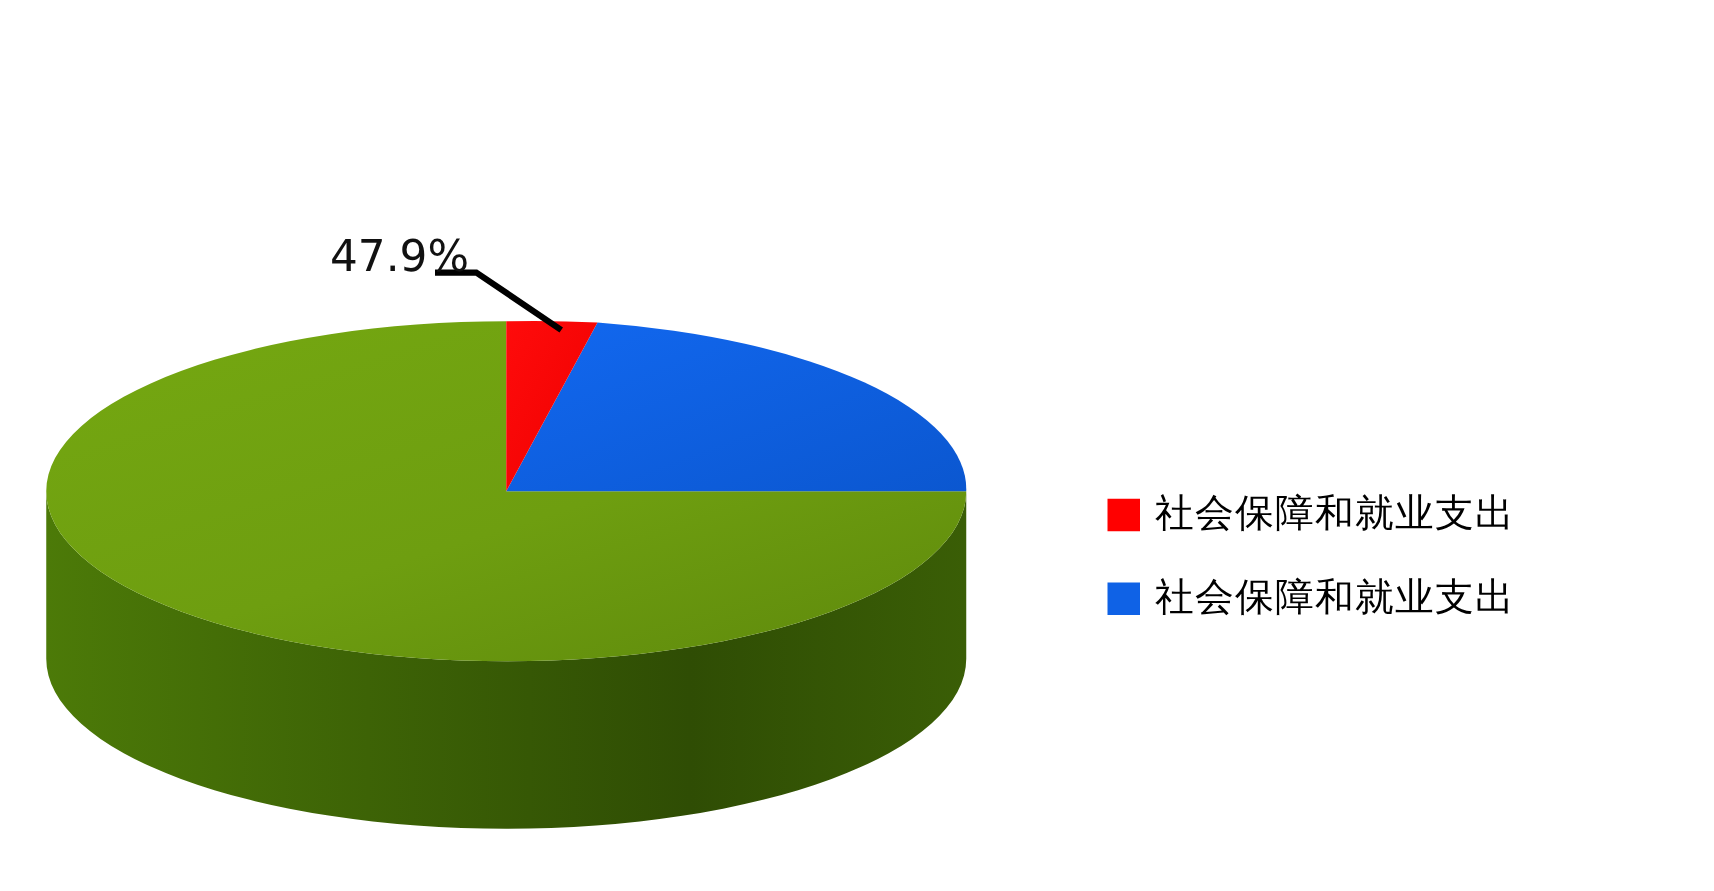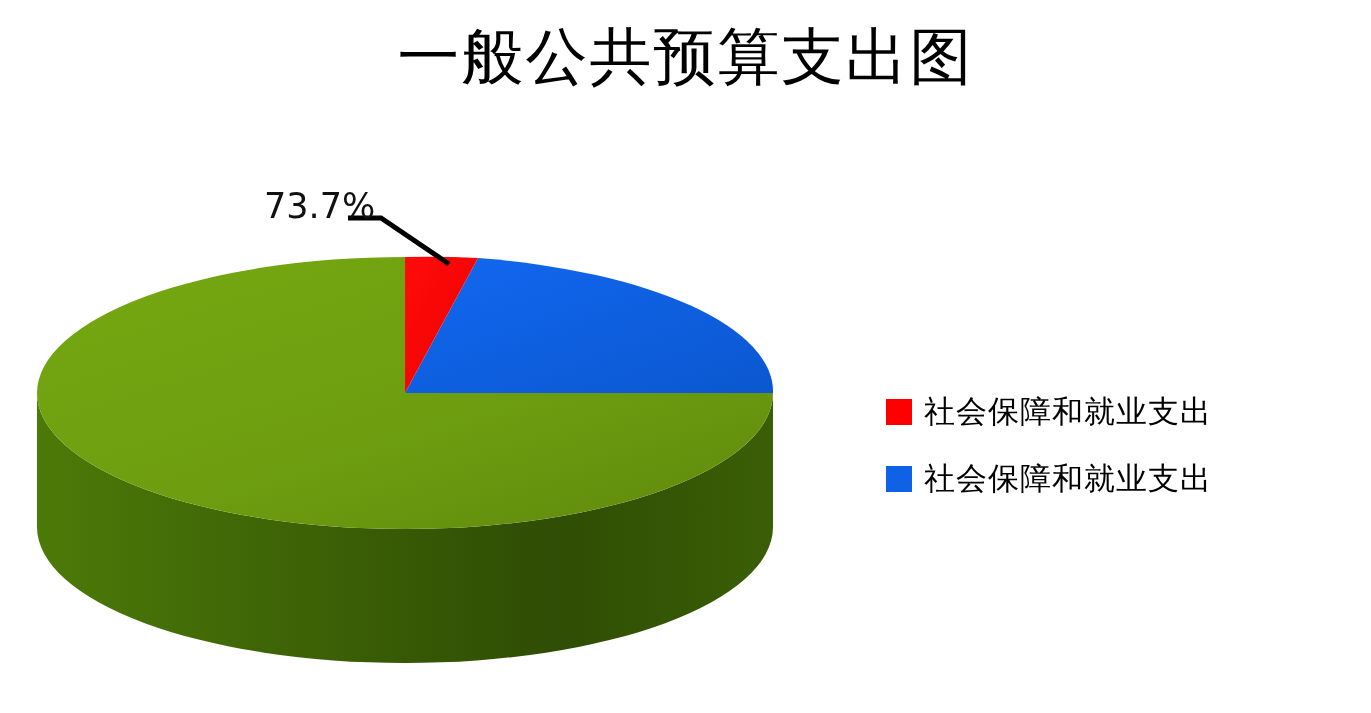--- a/index.html
+++ b/index.html
@@ -97,21 +97,20 @@
     letter-spacing: 1px;
     color: #000000;
     white-space: nowrap;
   }
 </style>
 </head>
 <body>
 
 <div id="chart-root">
 
-  <div id="chart-title">一般公共预算支出图</div>
 
   <svg id="pie-svg" viewBox="0 0 1371 713">
     <defs>
       <linearGradient id="greenSideGrad" x1="0" y1="0" x2="1" y2="0">
         <stop offset="0%" stop-color="#4C7A08"></stop>
         <stop offset="35%" stop-color="#3D6306"></stop>
         <stop offset="70%" stop-color="#2F4D04"></stop>
         <stop offset="100%" stop-color="#3A5E06"></stop>
       </linearGradient>
       <linearGradient id="greenTopGrad" x1="0.1" y1="0" x2="0.95" y2="1">
@@ -157,21 +156,21 @@
                L 405,257
                A 368,136 0 0 1 478,258
                Z" fill="url(#redTopGrad)"></path>
     </g>
 
     <g>
       <path d="M 348,218 L 381,218 L 449,264" fill="none" stroke="#000000" stroke-width="5" stroke-linecap="butt" stroke-linejoin="miter"></path>
     </g>
   </svg>
 
-  <div class="slice-label" id="label-callout-red">73.7%</div>
+  <div class="slice-label" id="label-callout-red">47.9%</div>
 
 
 
   <div id="legend">
 
     <div class="legend-row">
       <span class="legend-swatch" style="background:#FF0000;"></span>
       <span class="legend-label">社会保障和就业支出</span>
     </div>
 

